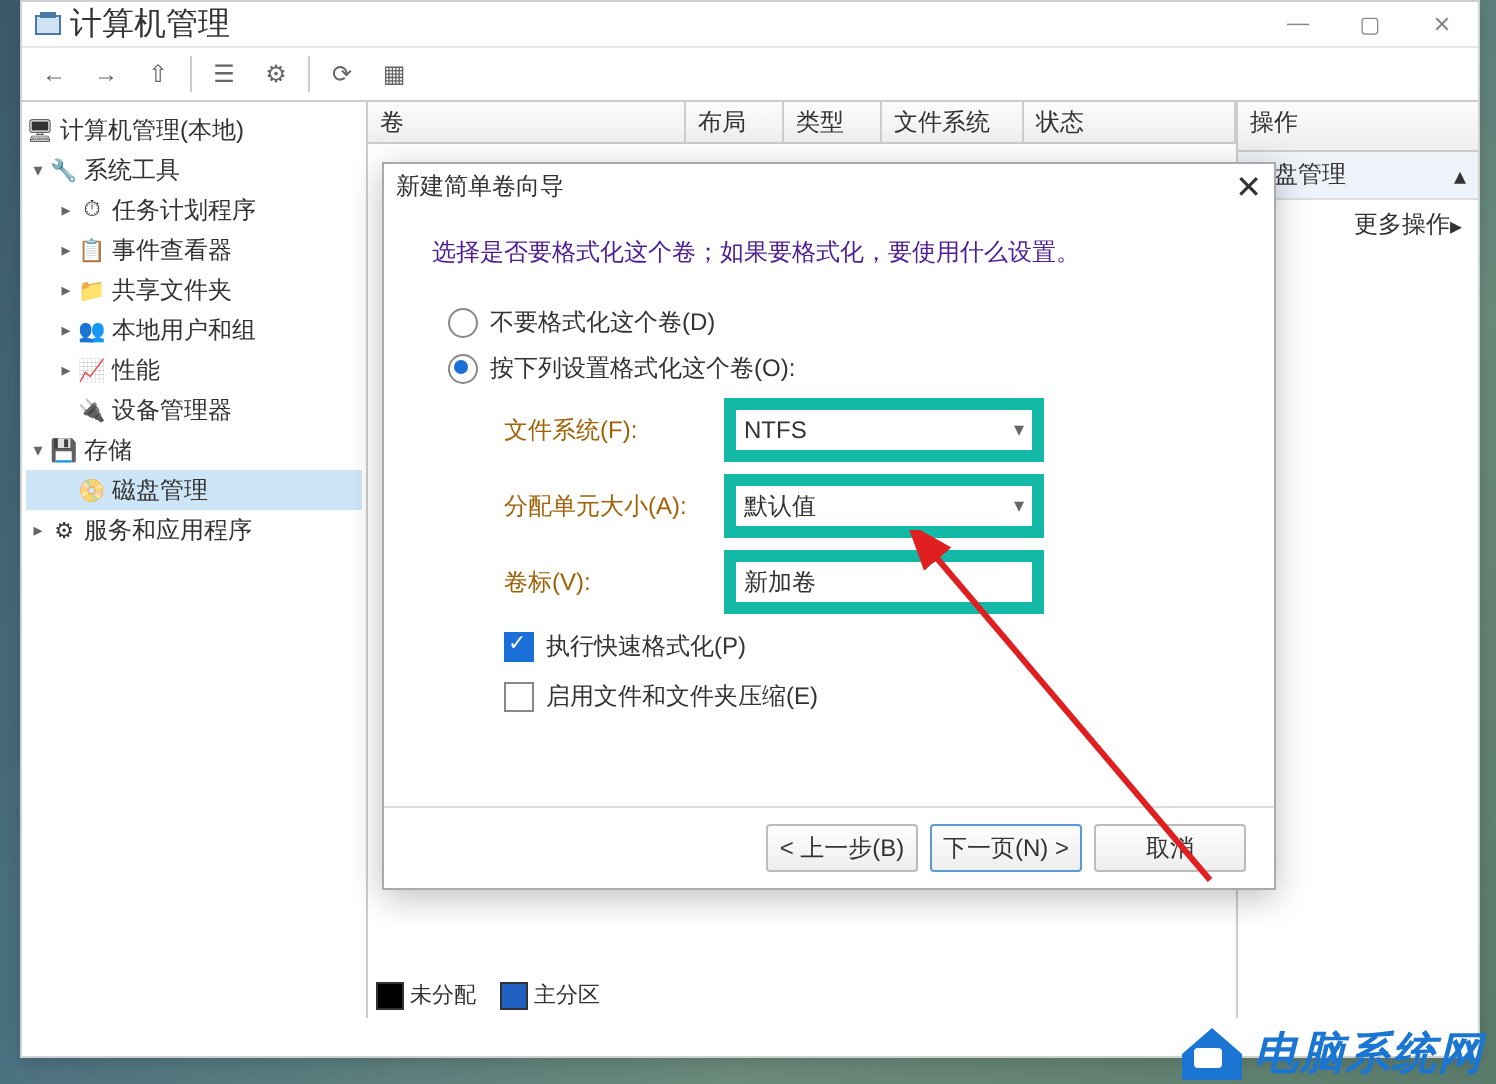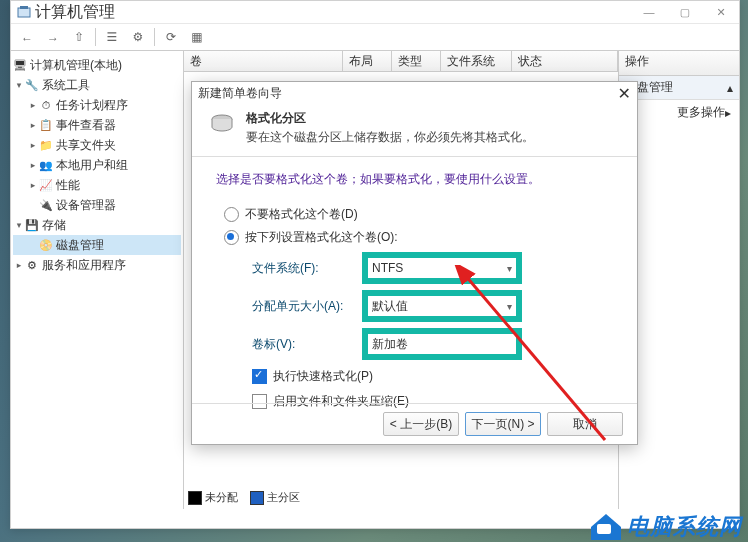--- a/index.html
+++ b/index.html
@@ -39,21 +39,21 @@
 .wiz-title{height:22px;display:flex;align-items:center;padding:0 6px;font-size:12px;color:#333;position:relative}
 .wiz-close{position:absolute;right:6px;top:2px;font-size:16px;color:#333}
 .wiz-head{padding:6px 0 10px 16px;border-bottom:1px solid #ddd;display:flex;gap:10px}
 .wiz-head-icn{width:28px;height:28px;flex:none;display:flex;align-items:center;justify-content:center;color:#666;font-size:18px}
 .wiz-body{padding:14px 20px 6px 24px}
 .wiz-instr{font-size:12px;color:#4c1d95;margin-bottom:18px}
 .radio-row{display:flex;align-items:center;margin:6px 0 6px 8px;font-size:12px}
 .radio{width:13px;height:13px;border-radius:50%;border:1px solid #888;margin-right:6px;position:relative;background:#fff}
 .radio.on::after{content:"";position:absolute;left:2px;top:2px;width:7px;height:7px;border-radius:50%;background:#1a6fd8}
 .form-row{display:flex;align-items:center;margin:6px 0 6px 36px}
-.form-lbl{width:110px;font-size:12px;color:#0c4a6e}
+.form-lbl{width:110px;font-size:12px;color:#a16207}
 .form-input,.form-select{width:140px;height:20px;border:6px solid #14b8a6;padding:0 4px;font-size:12px;background:#fff;display:flex;align-items:center;position:relative}
 .form-select::after{content:"▾";position:absolute;right:4px;color:#666;font-size:10px}
 .check-row{display:flex;align-items:center;margin:8px 0 4px 36px;font-size:12px}
 .chk{width:13px;height:13px;border:1px solid #888;margin-right:6px;position:relative;background:#fff}
 .chk.on{background:#1a6fd8;border-color:#1a6fd8}
 .chk.on::after{content:"✓";position:absolute;left:1px;top:-2px;color:#fff;font-size:11px}
 .wiz-foot{position:absolute;left:0;right:0;bottom:0;height:40px;border-top:1px solid #ddd;display:flex;align-items:center;justify-content:flex-end;gap:6px;padding:0 14px}
 .btn{min-width:74px;height:22px;border:1px solid #bbb;background:linear-gradient(#fdfdfd,#eee);font-size:12px;display:flex;align-items:center;justify-content:center;border-radius:2px}
 .btn.primary{border:1px solid #5a9ad6}
 
@@ -203,32 +203,20 @@
           </div>
       </div>
     </div>
   </div>
 
   <div class="wizard">
     <div class="wiz-title">
       <span>新建简单卷向导</span>
       <span class="wiz-close">✕</span>
     </div>
-    <div class="wiz-head">
-      <div class="wiz-head-icn">
-        <svg viewBox="0 0 28 28">
-            <ellipse cx="14" cy="9" rx="10" ry="4" fill="#ccc" stroke="#888"></ellipse>
-            <path d="M4 9v8c0 2 4.5 4 10 4s10-2 10-4V9" fill="#ddd" stroke="#888"></path>
-          </svg>
-      </div>
-      <div>
-        <div style="font-weight:600;font-size:12px">格式化分区</div>
-        <div style="font-size:12px;color:#444;margin-top:2px">要在这个磁盘分区上储存数据，你必须先将其格式化。</div>
-      </div>
-    </div>
     <div class="wiz-body">
       <div class="wiz-instr">选择是否要格式化这个卷；如果要格式化，要使用什么设置。</div>
       <div class="radio-row">
         <span class="radio"></span>
         <span>不要格式化这个卷(D)</span>
       </div>
       <div class="radio-row">
         <span class="radio on"></span>
         <span>按下列设置格式化这个卷(O):</span>
       </div>

